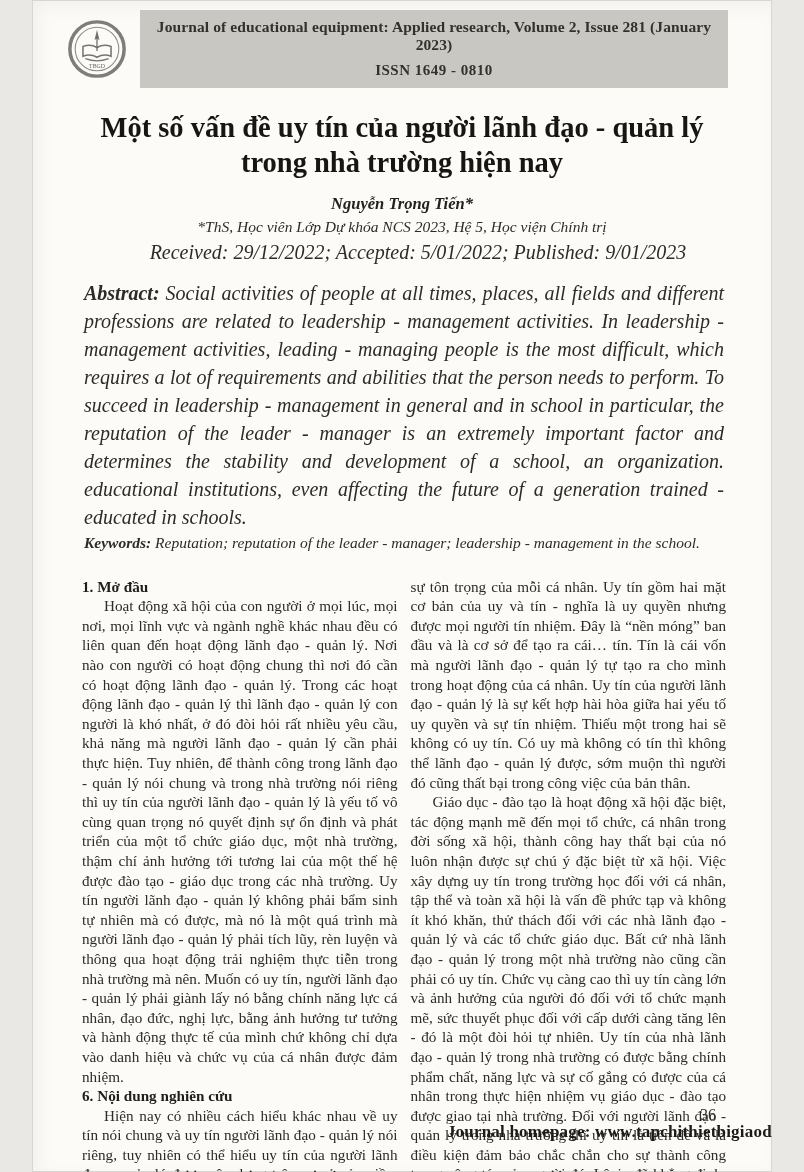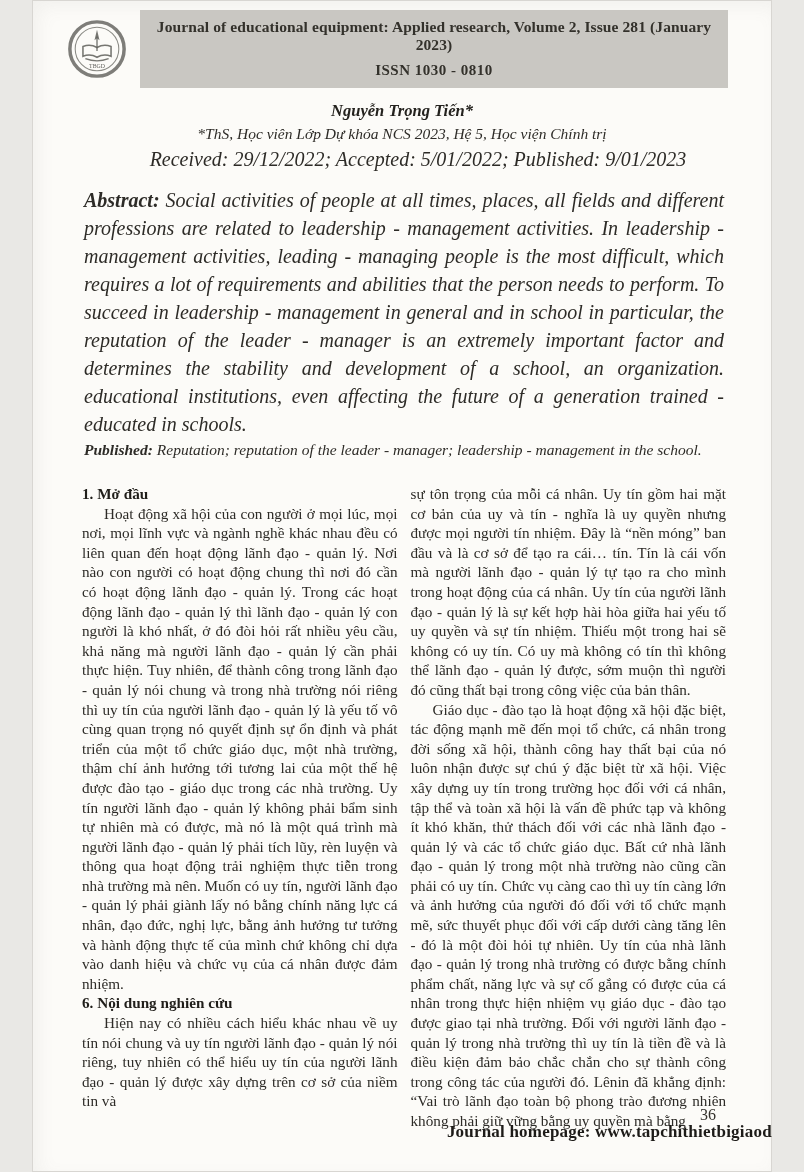--- a/index.html
+++ b/index.html
@@ -72,35 +72,39 @@
         <circle cx="32" cy="32" r="22.5" fill="none" stroke="#6e6e68" stroke-width="1.1" opacity="0.8"></circle>
         <path d="M32 12 L34.6 23 L32 20.8 L29.4 23 Z" fill="#5e5e59" opacity="0.85"></path>
         <line x1="32" y1="19" x2="32" y2="34" stroke="#5e5e59" stroke-width="1.4" opacity="0.85"></line>
         <path d="M17.5 29.5 Q25 26.5 32 30.5 Q39 26.5 46.5 29.5 L46.5 39.5 Q39 36.5 32 40.5 Q25 36.5 17.5 39.5 Z" fill="none" stroke="#5e5e59" stroke-width="1.6" opacity="0.85"></path>
         <path d="M20 42 Q32 46.5 44 42" fill="none" stroke="#5e5e59" stroke-width="1.3" opacity="0.85"></path>
         <text x="32" y="51.5" text-anchor="middle" font-size="6" fill="#5e5e59">TBGD</text>
       </svg>
     </div>
     <div class="header-bar">
       <div class="header-line1">Journal of educational equipment: Applied research, Volume 2, Issue 281 (January 2023)</div>
-      <div class="header-line2">ISSN 1030 - 0810</div>
+      <div class="header-line2">ISSN 1649 - 0810</div>
     </div>
   </div>
 
+  <h1 class="title">
+    <span>Một số vấn đề uy tín của người lãnh đạo - quản lý</span>
+    <span>trong nhà trường hiện nay</span>
+  </h1>
 
   <div class="author">Nguyễn Trọng Tiến*</div>
   <div class="affiliation">*ThS, Học viên Lớp Dự khóa NCS 2023, Hệ 5, Học viện Chính trị</div>
   <div class="dates">Received: 29/12/2022; Accepted: 5/01/2022; Published: 9/01/2023</div>
 
   <div class="abstract">
     <span class="label">Abstract:</span><span> Social activities of people at all times, places, all fields and different professions are related to leadership - management activities. In leadership - management activities, leading - managing people is the most difficult, which requires a lot of requirements and abilities that the person needs to perform. To succeed in leadership - management in general and in school in particular, the reputation of the leader - manager is an extremely important factor and determines the stability and development of a school, an organization. educational institutions, even affecting the future of a generation trained - educated in schools.</span>
   </div>
 
   <div class="keywords">
-    <span class="label">Published:</span><span> Reputation; reputation of the leader - manager; leadership - management in the school.</span>
+    <span class="label">Keywords:</span><span> Reputation; reputation of the leader - manager; leadership - management in the school.</span>
   </div>
 
   <div class="columns">
     <div class="col">
       <h3>1. Mở đầu</h3>
       <p>Hoạt động xã hội của con người ở mọi lúc, mọi nơi, mọi lĩnh vực và ngành nghề khác nhau đều có liên quan đến hoạt động lãnh đạo - quản lý. Nơi nào con người có hoạt động chung thì nơi đó cần có hoạt động lãnh đạo - quản lý. Trong các hoạt động lãnh đạo - quản lý thì lãnh đạo - quản lý con người là khó nhất, ở đó đòi hỏi rất nhiều yêu cầu, khả năng mà người lãnh đạo - quản lý cần phải thực hiện. Tuy nhiên, để thành công trong lãnh đạo - quản lý nói chung và trong nhà trường nói riêng thì uy tín của người lãnh đạo - quản lý là yếu tố vô cùng quan trọng nó quyết định sự ổn định và phát triển của một tổ chức giáo dục, một nhà trường, thậm chí ảnh hưởng tới tương lai của một thế hệ được đào tạo - giáo dục trong các nhà trường. Uy tín người lãnh đạo - quản lý không phải bẩm sinh tự nhiên mà có được, mà nó là một quá trình mà người lãnh đạo - quản lý phải tích lũy, rèn luyện và thông qua hoạt động trải nghiệm thực tiễn trong nhà trường mà nên. Muốn có uy tín, người lãnh đạo - quản lý phải giành lấy nó bằng chính năng lực cá nhân, đạo đức, nghị lực, bằng ảnh hưởng tư tưởng và hành động thực tế của mình chứ không chỉ dựa vào danh hiệu và chức vụ của cá nhân được đảm nhiệm.</p>
       <h3>6. Nội dung nghiên cứu</h3>
       <p>Hiện nay có nhiều cách hiểu khác nhau về uy tín nói chung và uy tín người lãnh đạo - quản lý nói riêng, tuy nhiên có thể hiểu uy tín của người lãnh đạo - quản lý được xây dựng trên cơ sở của niềm tin và</p>
     </div>
     <div class="col">

